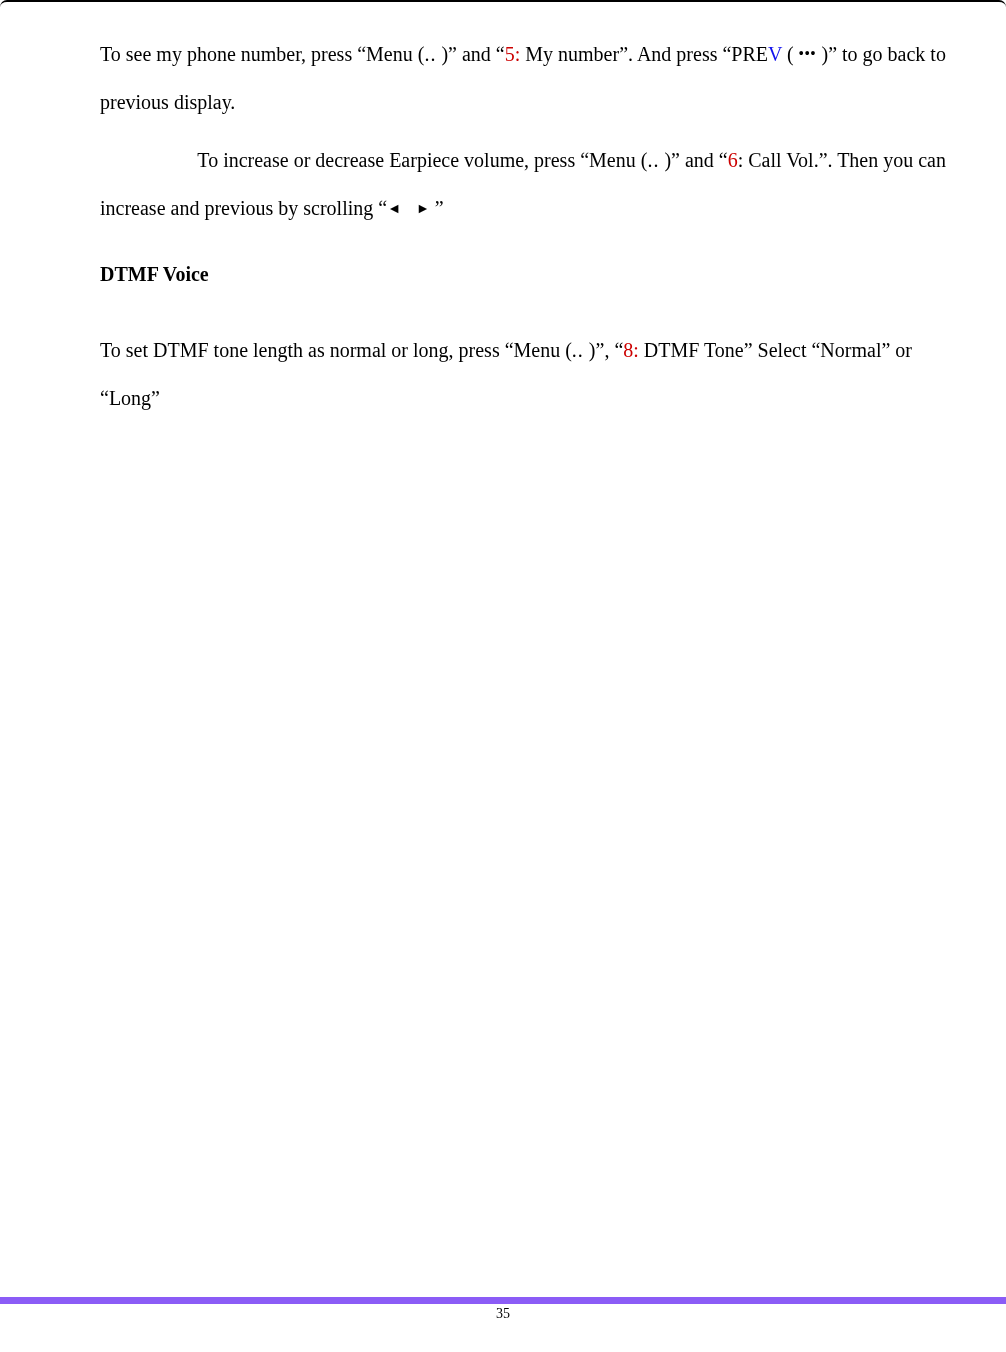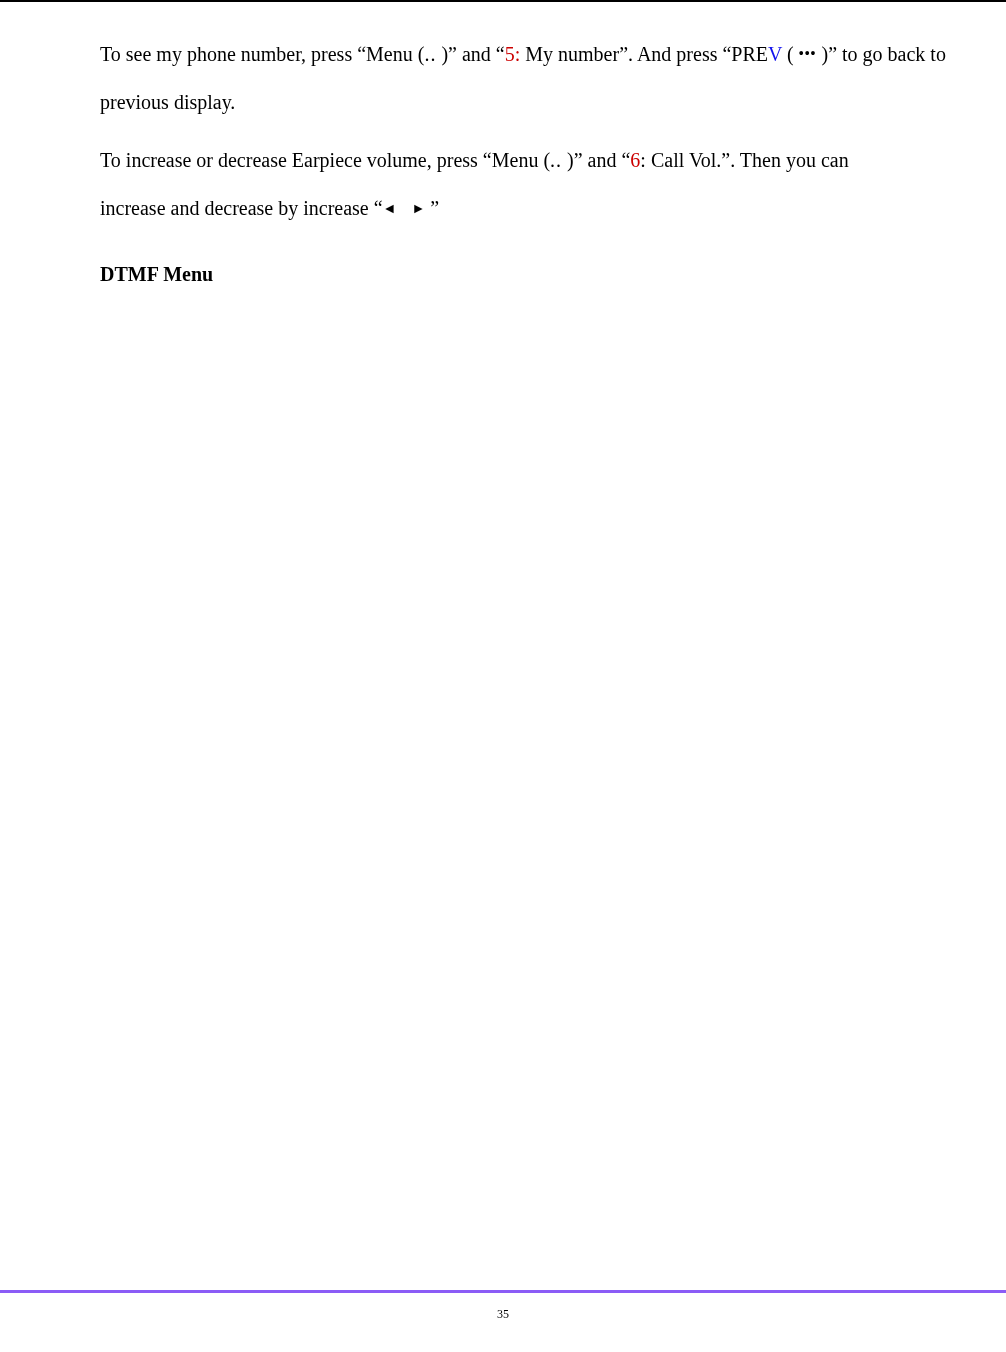--- a/index.html
+++ b/index.html
@@ -9,20 +9,21 @@
     font-family: "Times New Roman", Times, serif;
     color: #000;
   }
   .page {
     width: 1006px;
     height: 1352px;
     position: relative;
     border-top: 2px solid #000;
     box-sizing: border-box;
     padding: 28px 60px 0 100px;
+    border-radius: 7px;
   }
   .content {
     font-size: 20px;
     line-height: 2.4;
   }
   .content p {
     margin: 0 0 10px 0;
   }
   .section-heading {
     font-weight: bold;
@@ -45,47 +46,50 @@
     top: -3px;
   }
   .menu-dots {
     letter-spacing: 1px;
   }
   .footer {
     position: absolute;
     bottom: 30px;
     left: 0;
     width: 100%;
-    border-top: 3px solid #8b5cf6;
+    border-top: 7px solid #8b5cf6;
     text-align: center;
-    font-size: 12px;
-    padding-top: 14px;
+    font-size: 14px;
+    padding-top: 2px;
   }
 </style>
 </head>
 <body>
 
 <div class="page">
   <div class="content">
 
     <p>
       <span>To see my phone number, press “Menu (</span><span class="menu-dots">..</span>&nbsp;<span>)” and “</span><span class="num-red">5:</span><span> My number”. And press “PRE</span><span class="blue-v">V</span><span> (</span>&nbsp;<span class="dots-icon">•••</span>&nbsp;<span>)” to go back to previous display.</span>
     </p>
 
 
-    <p style="margin-bottom:0;">
+    <p style="margin-bottom:0;text-align:right;">
       <span>To increase or decrease Earpiece volume, press “Menu (</span><span class="menu-dots">..</span>&nbsp;<span>)” and “</span><span class="num-red">6</span><span>: Call Vol.”. Then you can</span>
     </p>
     <p>
-      <span>increase and decrease by increase “</span><span class="arrow-left">◄</span>&nbsp;&nbsp;&nbsp;<span class="arrow-right">►</span>&nbsp;<span>”</span>
+      <span>increase and previous by scrolling “</span><span class="arrow-left">◄</span>&nbsp;&nbsp;&nbsp;<span class="arrow-right">►</span>&nbsp;<span>”</span>
     </p>
 
 
 
-    <span class="section-heading">DTMF Menu</span>
+    <span class="section-heading">DTMF Voice</span>
 
+    <p>
+      <span>To set DTMF tone length as normal or long, press “Menu (</span><span class="menu-dots">..</span>&nbsp;<span>)”, “</span><span class="num-red">8:</span><span> DTMF Tone” Select “Normal” or “Long”</span>
+    </p>
 
   </div>
 
   <div class="footer">
     <span>35</span>
   </div>
 </div>
 
 </body></html>

